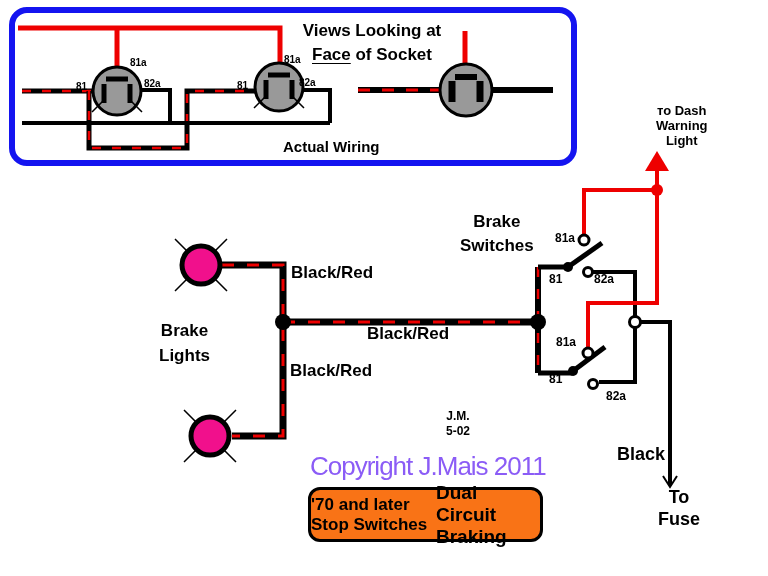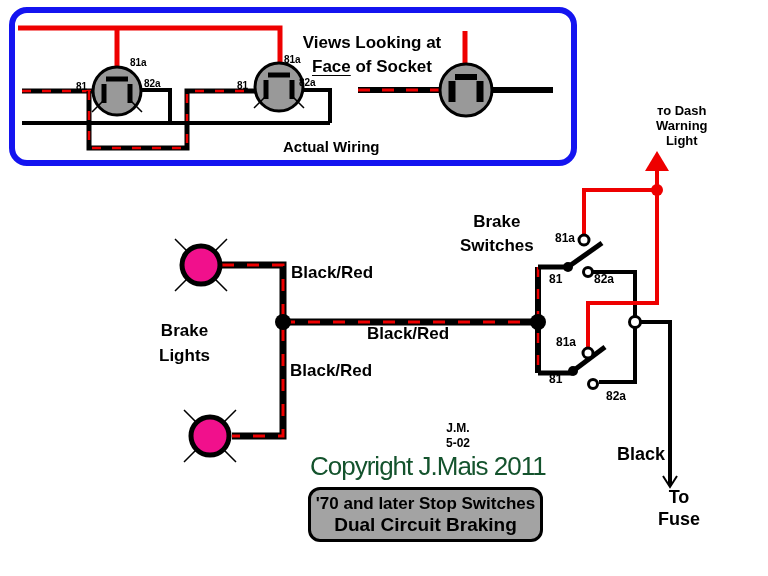--- a/index.html
+++ b/index.html
@@ -7,40 +7,40 @@
          font-family:"Liberation Sans", sans-serif;color:#000;}
   #wires{position:absolute;left:0;top:0;}
   .lbl{position:absolute;white-space:pre;line-height:1.15;text-align:center;}
   .b{font-weight:700;}
   .t17{font-size:17px;}
   .t18{font-size:18px;}
   .t15{font-size:15px;}
   .t13{font-size:13px;line-height:15px;}
   .t12{font-size:12px;}
   .t10{font-size:10px;}
-  .center{text-align:center;margin-top:12px;}
+  .center{text-align:center;}
   .underl{text-decoration:underline;text-underline-offset:3px;}
   #views-title{left:296px;top:21px;width:152px;}
   #face-line{left:296px;top:45px;width:152px;}
   #actual-wiring{left:283px;top:138px;}
   #s1-81a{left:130px;top:57px;} #s1-81{left:76px;top:81px;} #s1-82a{left:144px;top:78px;}
   #s2-81a{left:284px;top:54px;} #s2-81{left:237px;top:80px;} #s2-82a{left:299px;top:77px;}
   #dash-warning{left:656px;top:103px;}
   #brake-switches{left:460px;top:210px;line-height:24px;}
   #brake-lights{left:159px;top:318px;line-height:25px;}
   #blackred-top{left:291px;top:263px;}
   #blackred-mid{left:367px;top:324px;}
   #blackred-bot{left:290px;top:361px;}
   #swt-81a{left:555px;top:232px;} #swt-81{left:549px;top:273px;} #swt-82a{left:594px;top:273px;}
   #swb-81a{left:556px;top:336px;} #swb-81{left:549px;top:373px;} #swb-82a{left:606px;top:390px;}
   #sig{left:437px;top:409px;width:42px;line-height:15px;}
-  #copyright{left:310px;top:452px;font-size:26px;letter-spacing:-1px;color:#14532d;}
+  #copyright{left:310px;top:452px;font-size:26px;letter-spacing:-1px;color:#8b5cf6;}
   #title-box{position:absolute;left:308px;top:487px;width:229px;height:49px;
-             border:3px solid #000;border-radius:12px;display:flex;flex-direction:column;
-             align-items:center;justify-content:center;background:#a3a3a3;}
+             border:3px solid #000;border-radius:12px;display:flex;flex-direction:row;
+             align-items:center;justify-content:center;background:#f97316;}
   #title-box .l1{font-size:17px;font-weight:700;}
   #title-box .l2{font-size:19px;font-weight:700;}
   #black-label{left:617px;top:444px;}
   #to-fuse{left:646px;top:486px;line-height:22px;margin-left:12px;}
 </style>
 </head>
 <body>
 
 <div id="stage">
 

